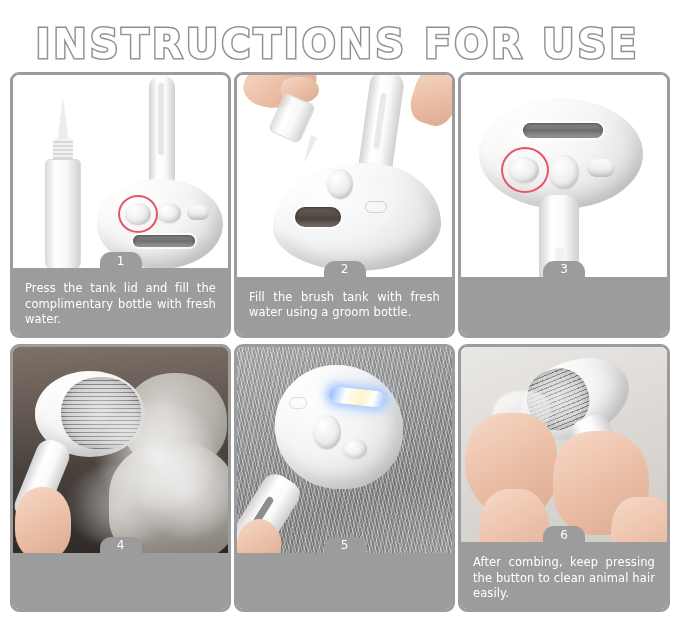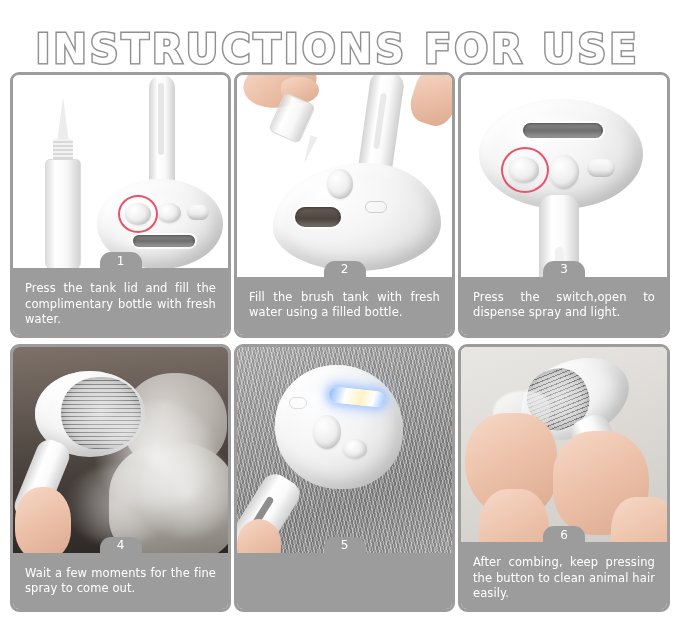--- a/index.html
+++ b/index.html
@@ -11,21 +11,21 @@
     background: #ffffff;
     font-family: "Liberation Sans", sans-serif;
     overflow: hidden;
     position: relative;
   }
 
   
   .title-bar {
     height: 72px;
     display: flex;
-    align-items: flex-end;
+    align-items: center;
     justify-content: center;
     padding-top: 16px;
   }
   .title-text {
     font-family: "DejaVu Sans", sans-serif;
     font-size: 40px;
     font-weight: bold;
     letter-spacing: 3px;
     color: #ffffff;
     -webkit-text-stroke: 3px #8f8f8f;
@@ -263,40 +263,39 @@
         <div style="position:absolute; left:140px; top:18px; width:6px; height:56px; background:#e9e9e9; border-radius:4px; transform:rotate(8deg);"></div>
 
         <div class="dev-head" style="left:36px; top:88px; width:168px; height:108px; border-radius:56% 44% 50% 50% / 60% 56% 44% 40%;"></div>
         <div class="btn-round" style="left:90px; top:94px; width:26px; height:30px;"></div>
         <div class="slot-window" style="left:58px; top:132px; width:46px; height:20px; background:linear-gradient(180deg,#6a5f58 0%,#4d443f 60%,#7a6f68 100%);"></div>
         <div style="position:absolute; left:128px; top:126px; width:22px; height:12px; border:1.5px solid #d0d0d0; border-radius:999px;"></div>
       </div>
     </div>
     <div class="caption">
       <div class="step-tab">2</div>
-      <span>Fill the brush tank with fresh water using a filled bottle.</span>
+      <span>Fill the brush tank with fresh water using a groom bottle.</span>
     </div>
   </div>
 
   <div class="panel row-top">
     <div class="photo white-bg">
       <div class="scene">
         <div class="dev-head" style="left:18px; top:24px; width:164px; height:110px;"></div>
         <div class="dev-handle" style="left:78px; top:120px; width:40px; height:110px;"></div>
         <div style="position:absolute; left:94px; top:172px; width:9px; height:48px; background:#f1f1f1; border-radius:5px;"></div>
         <div class="slot-window" style="left:62px; top:48px; width:80px; height:15px;"></div>
         <div class="btn-round" style="left:48px; top:82px; width:30px; height:26px;"></div>
         <div class="btn-round" style="left:88px; top:80px; width:30px; height:34px;"></div>
         <div class="btn-pill" style="left:126px; top:84px; width:28px; height:18px;"></div>
         <div class="highlight-ring" style="left:40px; top:72px; width:48px; height:46px;"></div>
       </div>
     </div>
     <div class="caption">
       <div class="step-tab">3</div>
-      <span>Press the switch,open to dispense spray and light.</span>
     </div>
   </div>
 
   <div class="panel row-bottom">
     <div class="photo">
       <div class="dark-room-bg"></div>
       <div class="scene">
 
         <div style="position:absolute; left:110px; top:26px; width:104px; height:96px; border-radius:48% 48% 44% 44%; background:radial-gradient(ellipse at 40% 35%, #d3cfca 0%, #b6b1ab 55%, #8d8882 100%);"></div>
         <div style="position:absolute; left:96px; top:96px; width:128px; height:118px; border-radius:44% 44% 36% 36%; background:linear-gradient(170deg,#c3bfb8 0%,#a39e97 60%,#7d7872 100%);"></div>
@@ -307,21 +306,20 @@
 
         <div class="skin" style="left:2px; top:140px; width:56px; height:72px; border-radius:46% 46% 40% 40%;"></div>
 
         <div class="mist" style="left:84px; top:54px; width:120px; height:110px; opacity:.85;"></div>
         <div class="mist" style="left:126px; top:96px; width:96px; height:96px; opacity:.7;"></div>
         <div class="mist" style="left:52px; top:118px; width:110px; height:80px; opacity:.55;"></div>
       </div>
     </div>
     <div class="caption">
       <div class="step-tab">4</div>
-      <span>Wait a few moments for the fine spray to come out.</span>
     </div>
   </div>
 
   <div class="panel row-bottom">
     <div class="photo">
       <div class="fur-bg"></div>
       <div class="scene">
         <div class="dev-head" style="left:38px; top:18px; width:128px; height:124px; border-radius:48% 52% 46% 50%;"></div>
         <div class="dev-handle" style="left:8px; top:126px; width:40px; height:86px; transform:rotate(32deg);"></div>
         <div style="position:absolute; left:22px; top:148px; width:7px; height:34px; background:#8d8d8d; border-radius:4px; transform:rotate(32deg);"></div>

